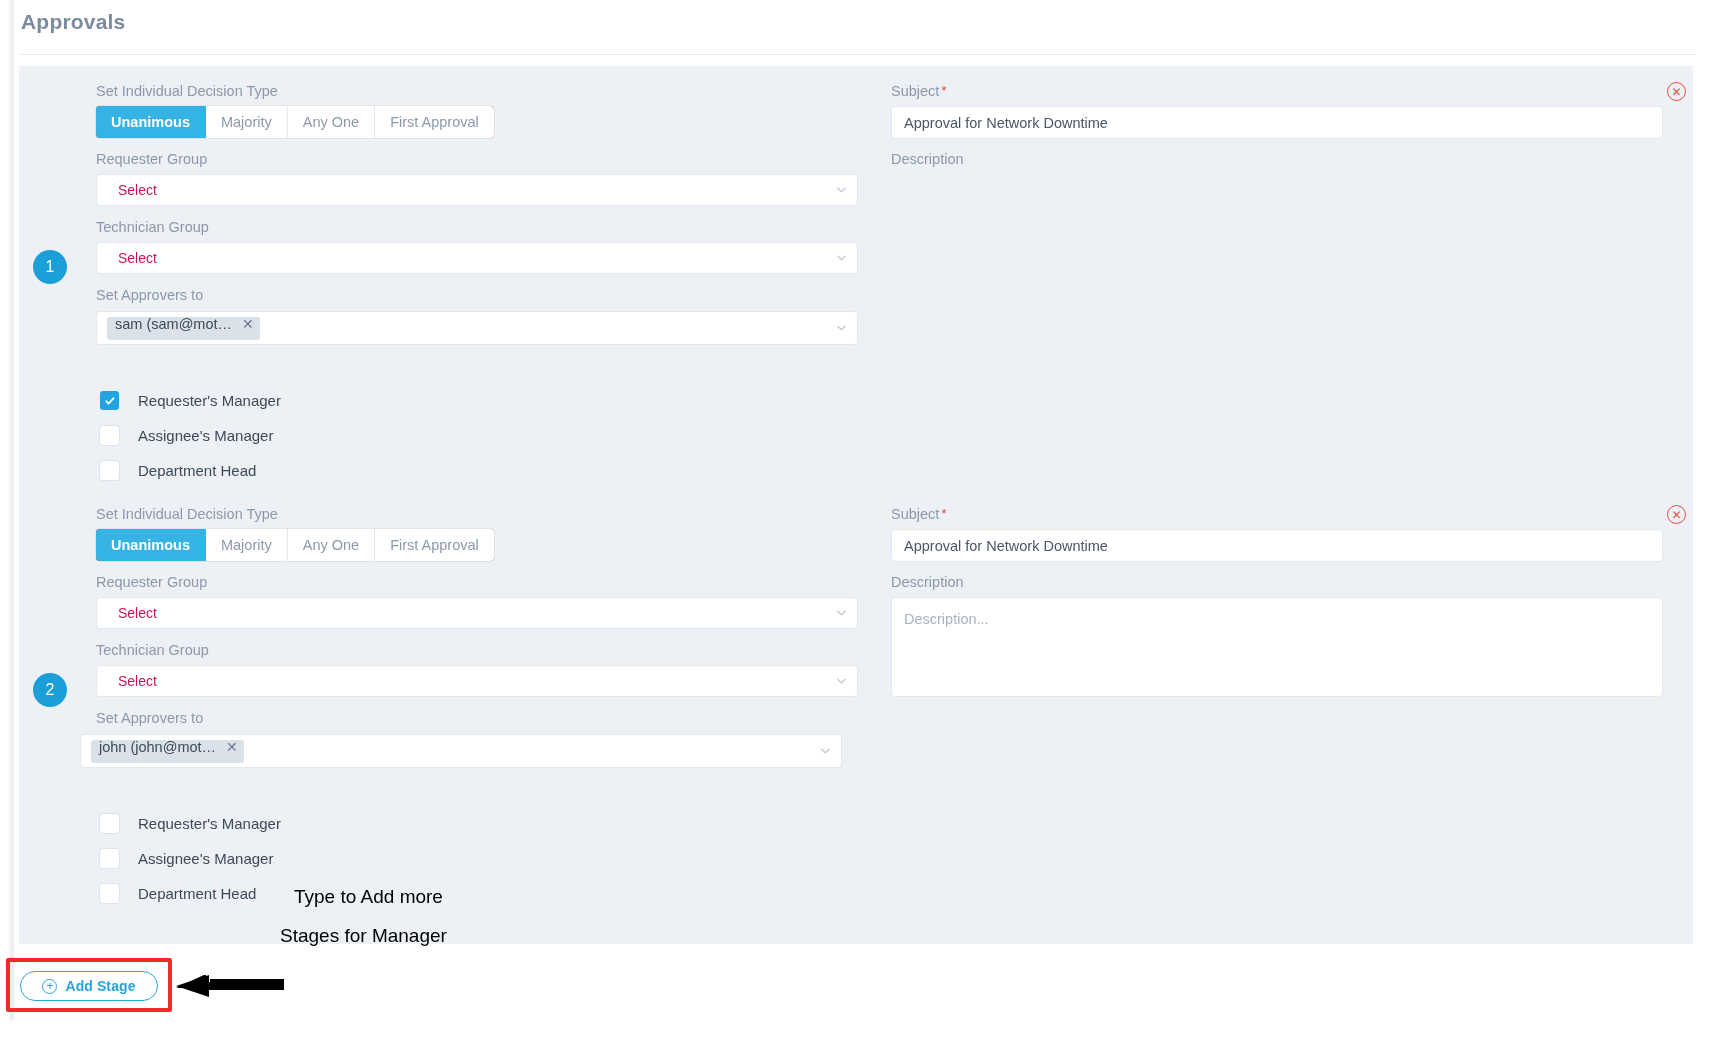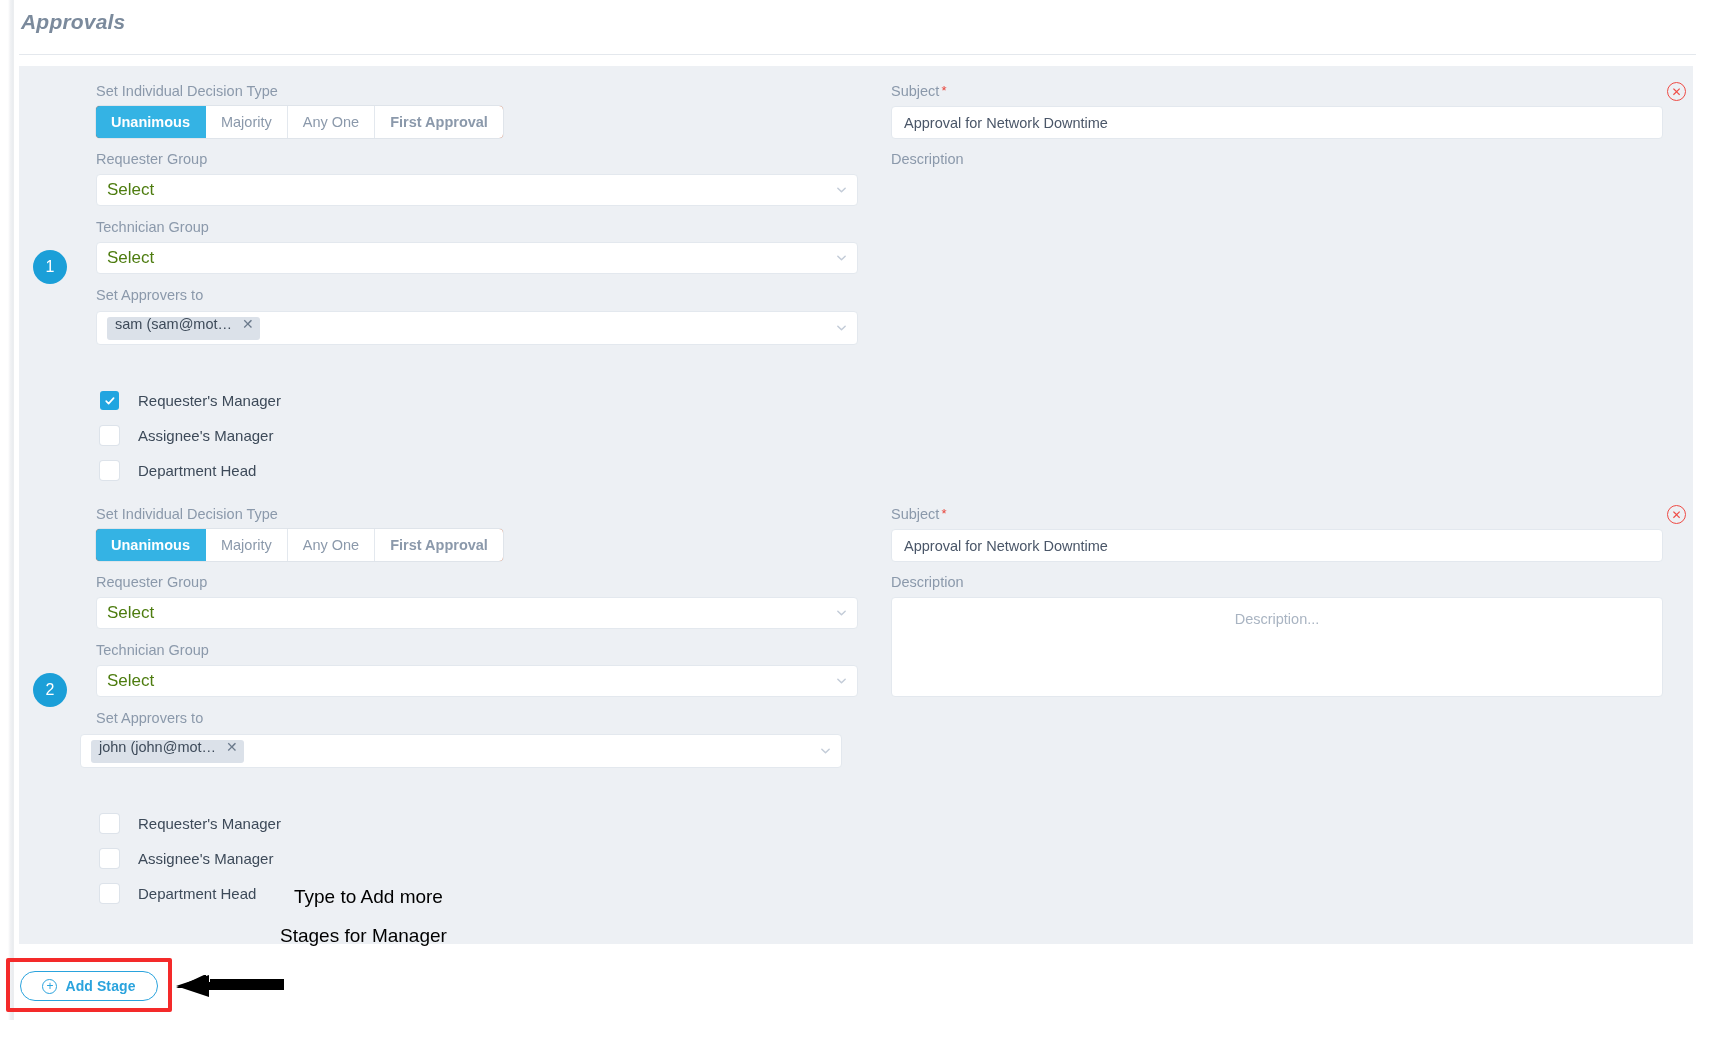--- a/index.html
+++ b/index.html
@@ -29,21 +29,20 @@
   }
 
   
   .page-title {
     position: absolute;
     left: 21px; top: 10px;
     font-size: 21px;
     font-weight: 600;
     color: #7b8a9c;
     letter-spacing: .2px;
-    font-style: italic;
   }
   .header-rule {
     position: absolute;
     left: 19px; top: 54px; width: 1677px; height: 1px;
     background: #e4e8ed;
   }
 
   
   .stage {
     position: absolute;
@@ -97,42 +96,43 @@
   .seg {
     display: flex; align-items: center; justify-content: center;
     padding: 0 15px;
     font-size: 14.5px;
     color: #8b99ab;
     background: #ffffff;
     border-right: 1px solid #e3e8ee;
     cursor: pointer;
     white-space: nowrap;
   }
-  .seg:last-child { border-right: none; font-weight: bold; }
+  .seg:last-child { border-right: none; }
   .seg.active {
     background: #34b3e4;
     color: #ffffff;
     font-weight: 600;
     border-right-color: #34b3e4;
   }
 
   .select-box {
     position: absolute;
     height: 32px;
     background: #ffffff;
     border: 1px solid #e3e8ee;
     border-radius: 4px;
     display: flex;
     align-items: center;
     padding: 0 10px;
     cursor: pointer;
   }
   .select-ph {
-    font-size: 17px;
-    color: #4d7c0f;
+    font-size: 14px;
+    color: #be185d;
+    margin-left: 11px;
   }
   .chev {
     position: absolute;
     right: 10px; top: 50%;
     transform: translateY(-50%);
     width: 11px; height: 11px;
   }
   .chev svg { display:block; }
 
   
@@ -419,21 +419,21 @@
     <span class="cbox"></span>
     <span class="cb-label">Department Head</span>
   </div>
 
   <div class="fld-label" style="left:891px; top:506px;">
     <span>Subject</span><span class="req-star">*</span>
   </div>
   <div class="text-input" style="left:891px; top:529px; width:772px;">Approval for Network Downtime</div>
 
   <div class="fld-label" style="left:891px; top:574px;">Description</div>
-  <div class="textarea ph" style="left:891px; top:597px; width:772px; height:100px;text-align:center;">Description...</div>
+  <div class="textarea ph" style="left:891px; top:597px; width:772px; height:100px;">Description...</div>
 
   <div class="add-wrap"></div>
   <div class="add-btn">
     <span class="add-plus">+</span>
     <span class="add-label">Add Stage</span>
   </div>
 
   <div class="anno-arrow">
     <svg width="108" height="22" viewBox="0 0 108 22">
       <path d="M108 8.5 H34 V8.5" stroke="#000" stroke-width="9" fill="none"></path>

